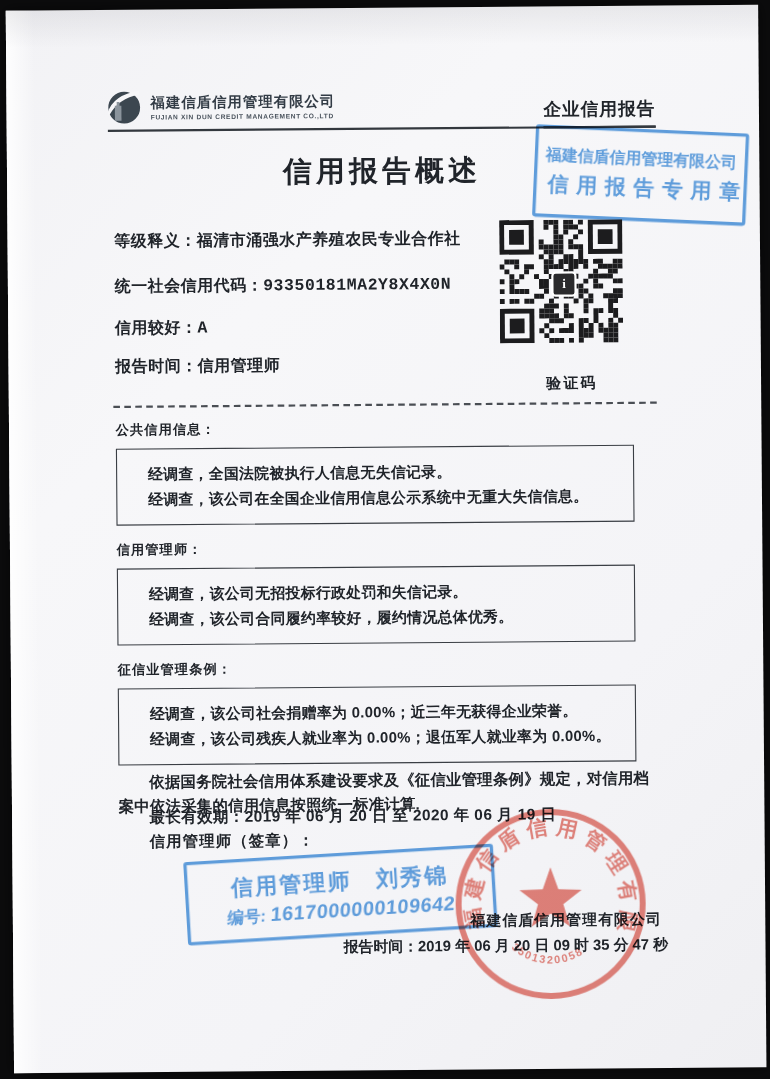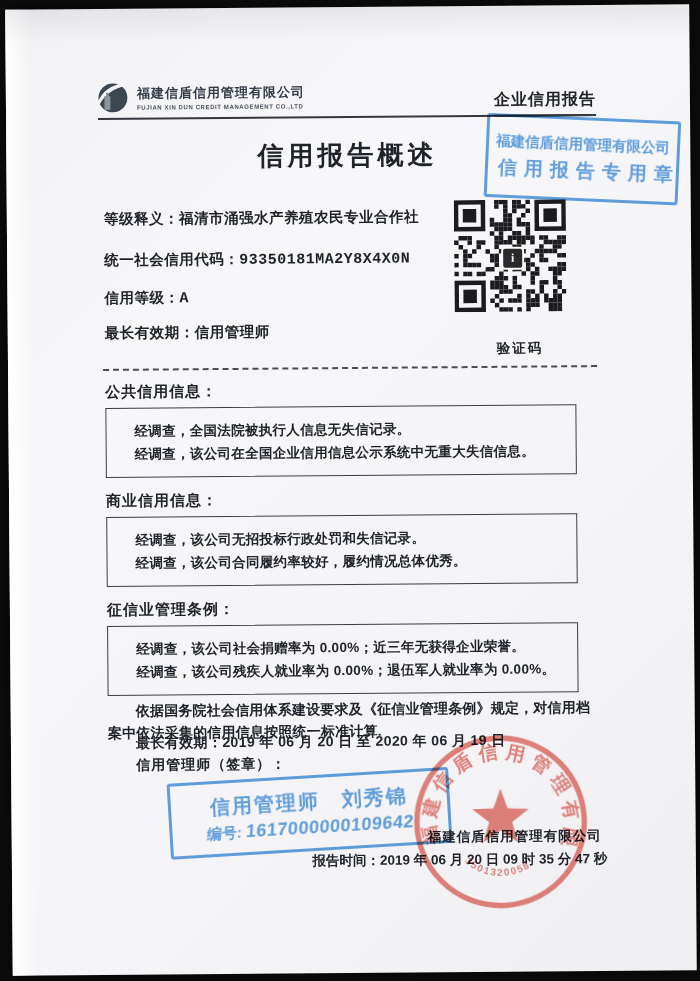--- a/index.html
+++ b/index.html
@@ -44,21 +44,21 @@
 
   
   .qr{left:447px;top:194px;width:112px;height:112px;}
   .qr-badge{left:494px;top:241px;width:19px;height:19px;background:#2a2a2c;border:2px solid #fff;
     border-radius:4px;color:#fff;font-size:12px;font-weight:bold;text-align:center;line-height:19px;
     font-family:"Liberation Serif",serif;}
   .qr-caption{left:447px;top:334px;width:130px;text-align:center;font-size:13.5px;font-weight:bold;letter-spacing:2px;}
   .divider-dashed{left:95px;top:360px;width:494px;border-top:2px dashed #4a4e54;height:0;}
 
   
-  .sec-head{left:97px;font-size:15px;font-weight:bold;letter-spacing:1px;}
+  .sec-head{left:97px;font-size:12px;font-weight:bold;letter-spacing:1px;}
   .sec-box{left:97px;width:471px;height:70px;border:1.5px solid #3a3e44;
     padding:11px 10px 0 28px;box-sizing:border-box;}
   .sec-box .line{font-size:13.5px;font-weight:bold;line-height:23px;letter-spacing:.3px;white-space:nowrap;}
 
   
   .foot-para{left:97px;top:691px;width:496px;font-size:14px;font-weight:bold;line-height:22px;
     text-indent:2em;letter-spacing:.2px;}
   .foot-validity{left:125px;top:726px;font-size:14px;font-weight:bold;letter-spacing:.4px;}
   .foot-signer{left:125px;top:748px;font-size:14px;font-weight:bold;letter-spacing:1px;}
   .seal{left:399px;top:726px;width:180px;height:180px;color:var(--seal_red,#df5a4e);
@@ -93,24 +93,24 @@
       <div class="l2">信用报告专用章</div>
     </div>
 
     <div class="abs info-row" style="top:201px">
       <span>等级释义：</span><span>福清市涌强水产养殖农民专业合作社</span>
     </div>
     <div class="abs info-row" style="top:242px">
       <span>统一社会信用代码：</span><span class="code">93350181MA2Y8X4X0N</span>
     </div>
     <div class="abs info-row" style="top:280px">
-      <span>信用等级：</span><span class="code">A</span>
+      <span>信用较好：</span><span class="code">A</span>
     </div>
     <div class="abs info-row" style="top:315px">
-      <span>最长有效期：</span><span>信用管理师</span>
+      <span>报告时间：</span><span>信用管理师</span>
     </div>
 
     <div class="abs qr"><svg viewBox="0 0 100 100" width="100%" height="100%">
           <rect x="36" y="0" width="4" height="4" fill="#1c1c1e"></rect>
           <rect x="40" y="0" width="4" height="4" fill="#1c1c1e"></rect>
           <rect x="44" y="0" width="4" height="4" fill="#1c1c1e"></rect>
           <rect x="52" y="0" width="4" height="4" fill="#1c1c1e"></rect>
           <rect x="56" y="0" width="4" height="4" fill="#1c1c1e"></rect>
           <rect x="64" y="0" width="4" height="4" fill="#1c1c1e"></rect>
           <rect x="36" y="4" width="4" height="4" fill="#1c1c1e"></rect>
@@ -329,21 +329,21 @@
     <div class="abs qr-badge">i</div>
     <div class="abs qr-caption">验证码</div>
     <div class="abs divider-dashed"></div>
 
     <div class="abs sec-head" style="top:374px">公共信用信息：</div>
     <div class="abs sec-box" style="top:399px">
       <div class="line">经调查，全国法院被执行人信息无失信记录。</div>
       <div class="line">经调查，该公司在全国企业信用信息公示系统中无重大失信信息。</div>
     </div>
 
-    <div class="abs sec-head" style="top:483px">商业信用信息：</div>
+    <div class="abs sec-head" style="top:483px">信用管理师：</div>
     <div class="abs sec-box" style="top:508px">
       <div class="line">经调查，该公司无招投标行政处罚和失信记录。</div>
       <div class="line">经调查，该公司合同履约率较好，履约情况总体优秀。</div>
     </div>
 
     <div class="abs sec-head" style="top:592px">征信业管理条例：</div>
     <div class="abs sec-box" style="top:617px">
       <div class="line">经调查，该公司社会捐赠率为 0.00%；近三年无获得企业荣誉。</div>
       <div class="line">经调查，该公司残疾人就业率为 0.00%；退伍军人就业率为 0.00%。</div>
     </div>

